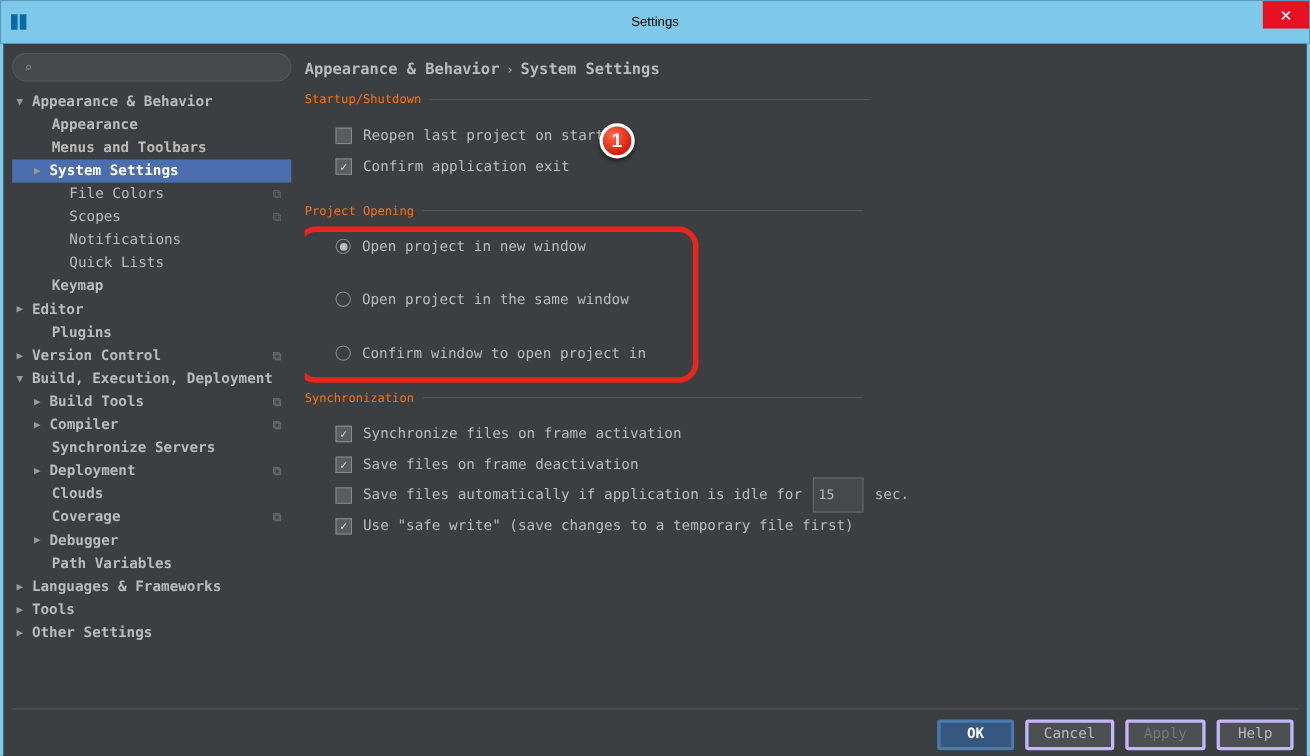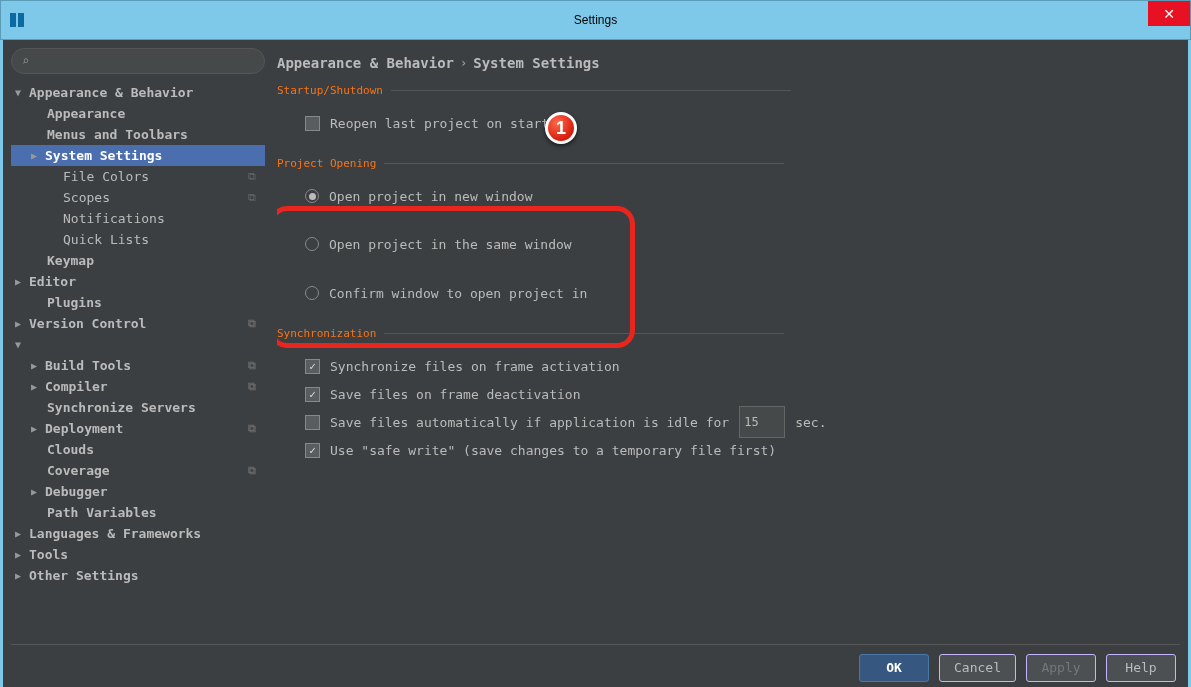--- a/index.html
+++ b/index.html
@@ -212,21 +212,21 @@
     display: flex;
     justify-content: flex-end;
     align-items: center;
     gap: 10px;
     padding-right: 4px;
   }
   .btn {
     min-width: 70px;
     height: 28px;
     background: #4c5052;
-    border: 1px solid #c4b5fd;
+    border: 3px solid #c4b5fd;
     color: #bbb;
     font-family: inherit;
     font-size: 13px;
     border-radius: 3px;
     padding: 0 14px;
     cursor: pointer;
   }
   .btn.primary {
     background: #365880;
     border-color: #4a78a8;
@@ -298,20 +298,21 @@
           <div class="tree-item depth1">
             <span>Plugins</span>
           </div>
           <div class="tree-item depth0 bold">
             <span class="arrow">▶</span>
             <span>Version Control</span>
             <span class="badge">⧉</span>
           </div>
           <div class="tree-item depth0 bold">
             <span class="arrow">▼</span>
+            <span>Build, Execution, Deployment</span>
           </div>
           <div class="tree-item depth1 collapsible">
             <span class="arrow">▶</span>
             <span>Build Tools</span>
             <span class="badge">⧉</span>
           </div>
           <div class="tree-item depth1 collapsible">
             <span class="arrow">▶</span>
             <span>Compiler</span>
             <span class="badge">⧉</span>
@@ -362,20 +363,24 @@
       <div class="panel">
 
         <div class="group-title">
             <span>Startup/Shutdown</span>
           </div>
         <div class="group-body">
           <div class="chk-row">
             <span class="checkbox" id="cb-reopen"></span>
             <span>Reopen last project on startup</span>
           </div>
+          <div class="chk-row">
+            <span class="checkbox checked" id="cb-confirm"></span>
+            <span>Confirm application exit</span>
+          </div>
         </div>
 
         <div class="group-title">
             <span>Project Opening</span>
           </div>
         <div class="group-body">
           <div class="chk-row">
             <span class="radio checked" id="r0"></span>
             <span>Open project in new window</span>
           </div>

